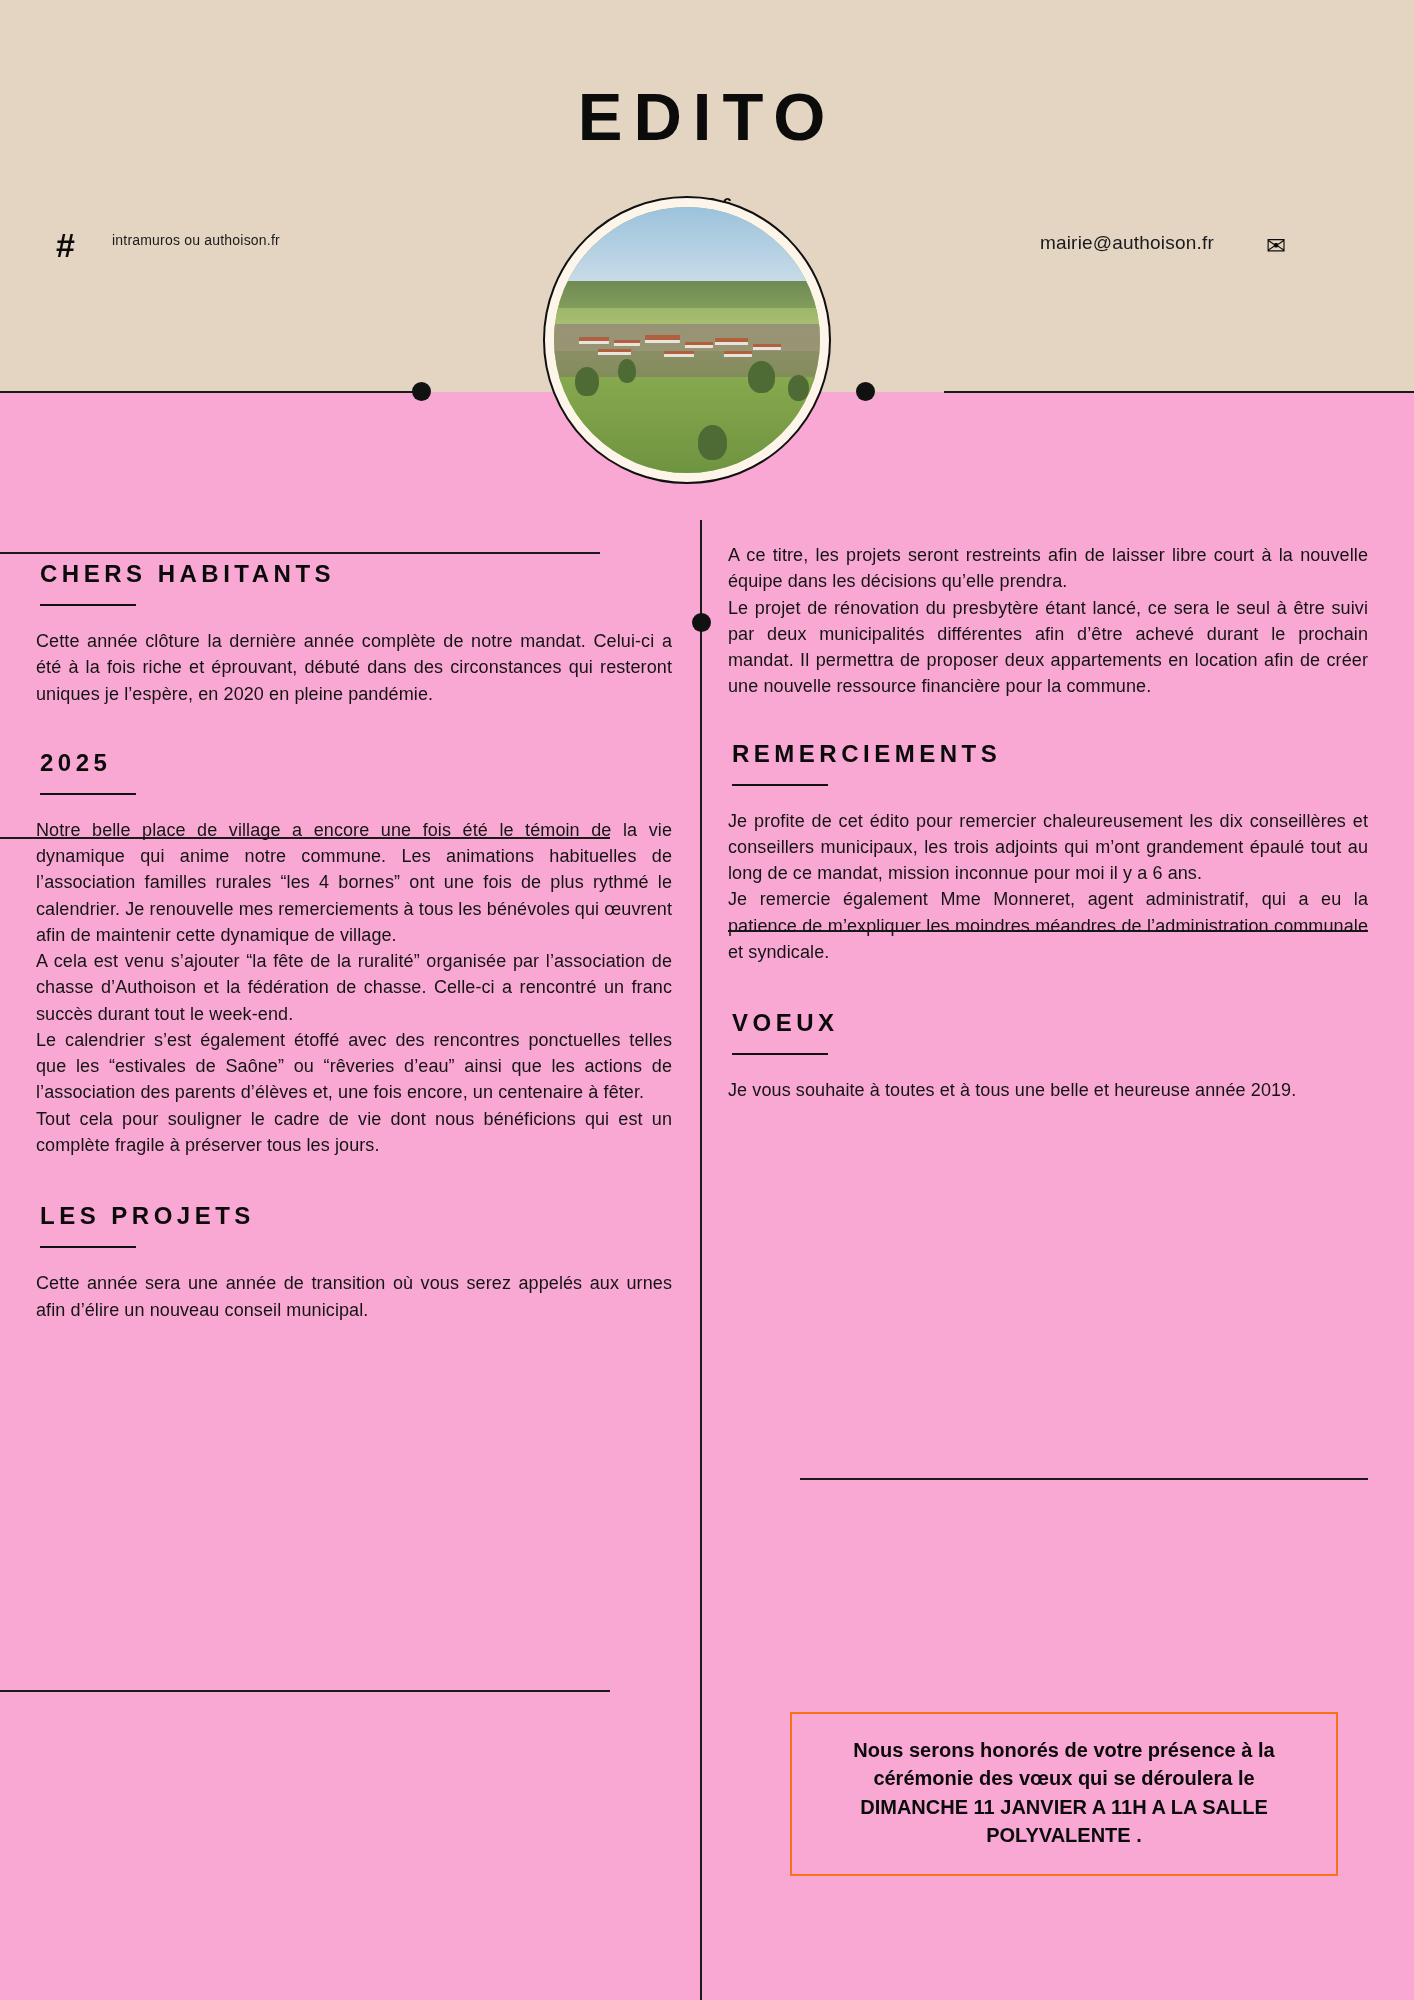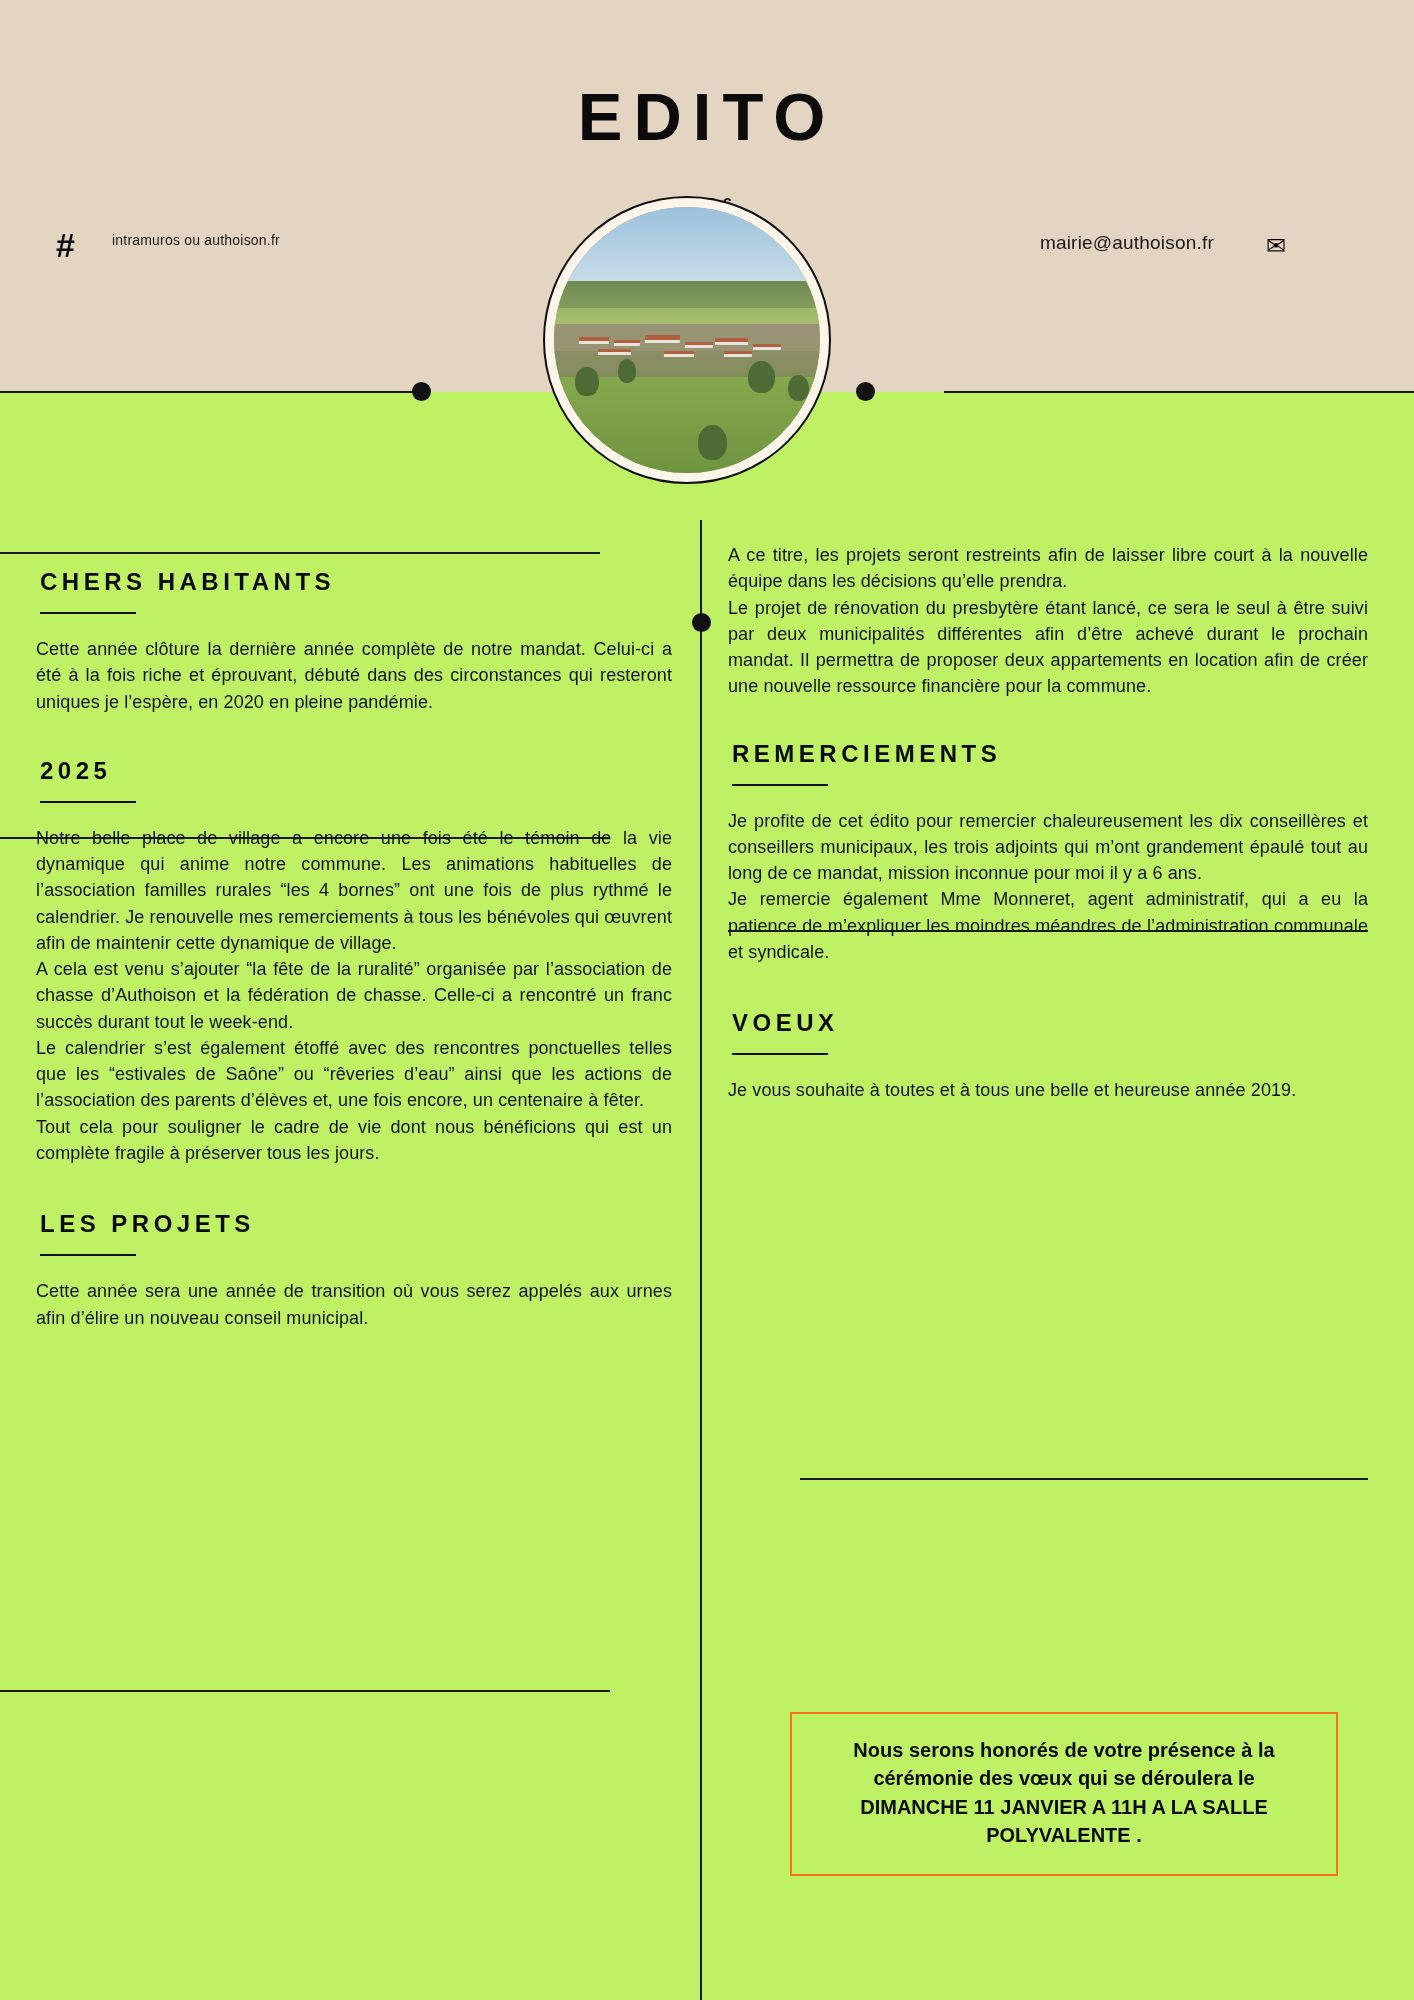--- a/index.html
+++ b/index.html
@@ -8,21 +8,21 @@
     height: 2000px;
     font-family: "Liberation Sans", sans-serif;
     background: #fdf6ec;
     color: #111;
     overflow: hidden;
   }
   .page {
     position: relative;
     width: 1414px;
     height: 2000px;
-    background: #bef264;
+    background: #f9a8d4;
     text-decoration: underline;
   }
 
   
   .header-band {
     position: absolute;
     top: 0; left: 0;
     width: 1414px;
     height: 392px;
     background: #e4d5c3;
@@ -164,21 +164,21 @@
     top: 556px;
   }
   .col-left { left: 36px; width: 636px; }
   .col-right { left: 728px; width: 640px; }
 
   h2.section {
     font-size: 24px;
     font-weight: 700;
     letter-spacing: 4.5px;
     color: #0b0b0b;
-    margin: 12px 0 16px 0;
+    margin: 4px 0 16px 0;
     padding-left: 4px;
   }
   .short-rule {
     width: 96px;
     height: 2px;
     background: #111;
     margin: 0 0 22px 4px;
   }
   p.body {
     font-size: 18px;

